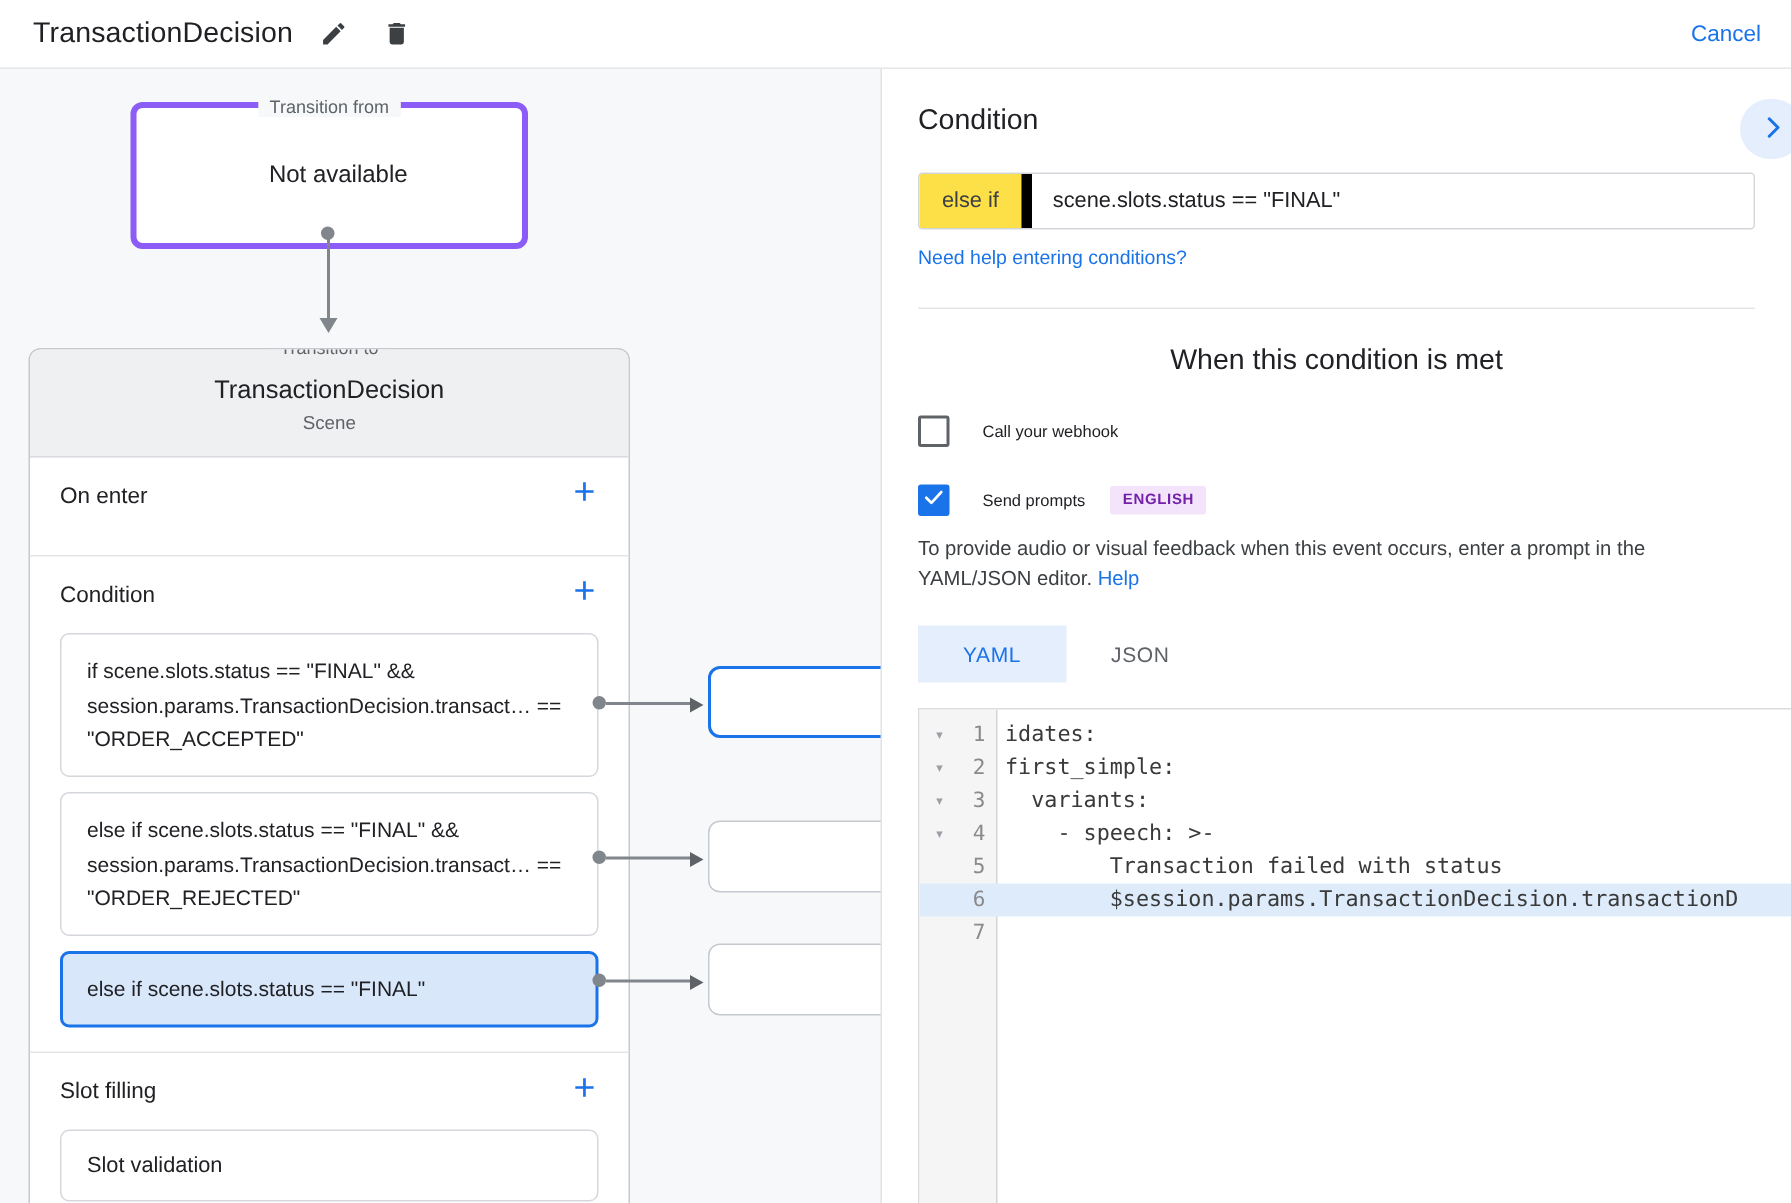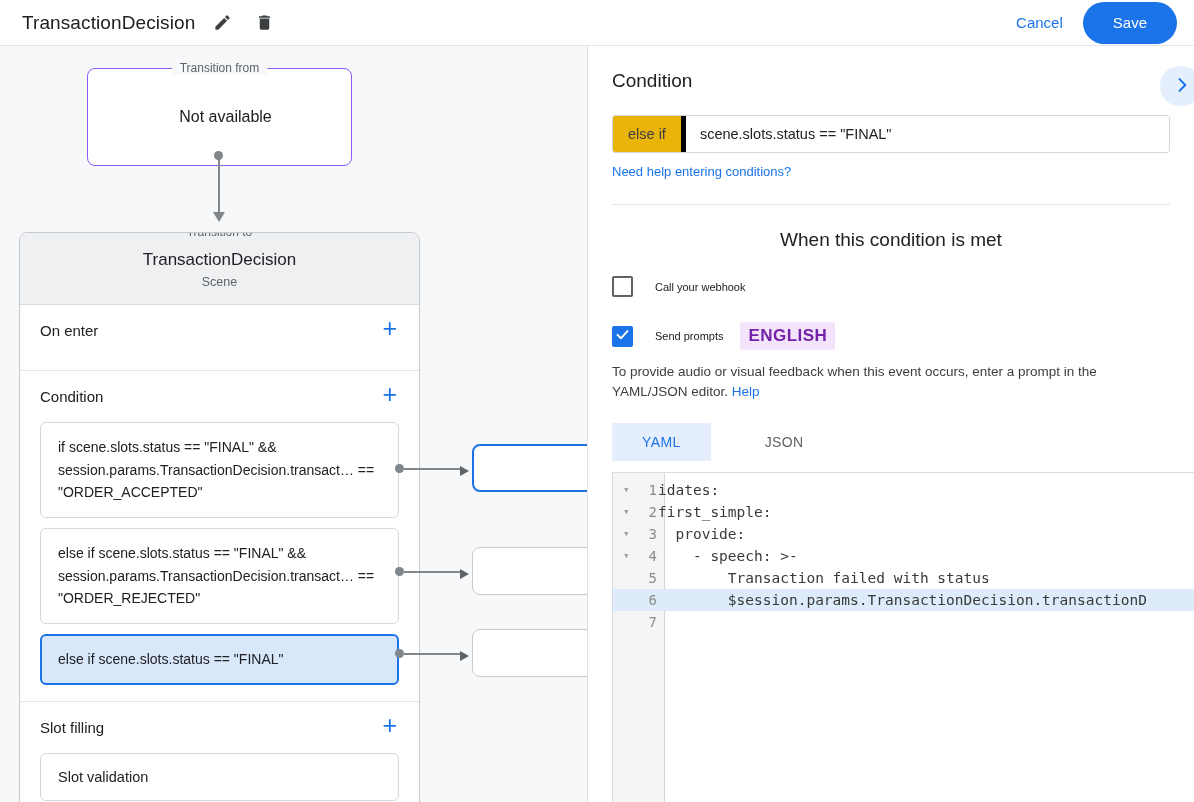--- a/index.html
+++ b/index.html
@@ -47,21 +47,21 @@
     background: #f7f8fa; overflow: hidden;
   }
   .canvas-divider {
     position: absolute; left: 587px; top: 46px; width: 1px; height: 756px;
     background: #e0e2e5;
   }
 
   
   .fs {
     position: absolute;
-    border: 1px solid #8b5cf6; border-radius: 8px; padding-left: 12px;
+    border: 4px solid #8b5cf6; border-radius: 8px; padding-left: 12px;
   }
   .fs-legend {
     position: absolute; top: -8px; left: 50%; transform: translateX(-50%);
     background: #f7f8fa; padding: 0 8px;
     font-size: 12px; color: #5f6368; white-space: nowrap;
   }
   .transition-from {
     left: 87px; top: 22px; width: 265px; height: 98px;
     background: #ffffff;
   }
@@ -136,23 +136,23 @@
     background: #e4eefc; display: flex; align-items: center;
     justify-content: flex-start; padding-left: 12px; cursor: pointer;
     border: none;
   }
   .cond-row {
     display: flex; margin-top: 23px;
     border: 1px solid #d2d5d9; border-radius: 3px; overflow: hidden;
     height: 38px;
   }
   .cond-prefix {
-    background: #eab308; color: #3c4043; font-size: 14.5px;
+    background: #fde047; color: #3c4043; font-size: 14.5px;
     display: flex; align-items: center; padding: 0 15px;
-    border-right: 5px solid #000000; white-space: nowrap;
+    border-right: 7px solid #000000; white-space: nowrap;
   }
   .cond-input {
     flex: 1; border: none; outline: none; padding: 0 14px;
     font-family: inherit; font-size: 14.5px; color: #202124;
     background: #fff;
   }
   .helplink {
     display: inline-block; margin-top: 11px;
     color: #1a73e8; font-size: 13px; text-decoration: none; cursor: pointer;
   }
@@ -165,31 +165,31 @@
     width: 21px; height: 21px; border: 2px solid #5f6368; border-radius: 2px;
     background: #fff; cursor: pointer; flex: 0 0 auto;
     display: flex; align-items: center; justify-content: center;
   }
   .cb.checked { background: #1a73e8; border-color: #1a73e8; }
   .cb-label {
     margin-left: 22px; font-size: 11px; color: #202124; font-weight: 500;
   }
   .badge {
     margin-left: 17px; background: #f3e4fc; color: #7321a8;
-    font-size: 17px; font-weight: 600; letter-spacing: .45px;
+    font-size: 10px; font-weight: 600; letter-spacing: .45px;
     padding: 4px 8px; border-radius: 2px;
   }
   .hint {
     margin-top: 12px; font-size: 13.5px; color: #3c4043; line-height: 1.5;
     max-width: 558px;
   }
   .hint a { color: #1a73e8; text-decoration: none; cursor: pointer; }
 
   
-  .tabs { display: flex; margin-top: 20px; gap: 24px; }
+  .tabs { display: flex; margin-top: 20px; }
   .tab {
     padding: 11px 30px; font-size: 14px; color: #5f6368; cursor: pointer;
     background: transparent; border: none; font-family: inherit;
     letter-spacing: .4px;
   }
   .tab.active { background: #e4eefc; color: #1a73e8; font-weight: 500; }
 
   
   .editor {
     position: absolute; left: 612px; top: 472px;
@@ -210,21 +210,21 @@
   }
   .ln .fold {
     position: absolute; left: 10px; top: 0; width: 12px;
     color: #9aa0a6; font-size: 11px; line-height: 22px;
   }
   .ln .num {
     position: absolute; left: 0; top: 0; width: 44px; text-align: right;
     color: #8a8a8a; font-size: 14px;
   }
   .ln .code {
-    position: absolute; left: 45px; top: 0; color: #3a3a3a;
+    position: absolute; left: 57px; top: 0; color: #3a3a3a;
   }
   .ln.hl { background: #ddebfa; }
   .ln.hl .num { color: #8a8a8a; }
   .k { color: #1b8a3b; }
   .p { color: #3a3a3a; }
 </style>
 </head>
 <body>
 
 <div class="app">
@@ -244,21 +244,20 @@
       <span>
         <svg width="19" height="19" viewBox="0 0 24 24" fill="#3c4043">
           <path d="M6 19a2 2 0 0 0 2 2h8a2 2 0 0 0 2-2V7H6v12zM19 4h-3.5l-1-1h-5l-1 1H5v2h14V4z"></path>
         </svg>
       </span>
     </button>
 
     <div class="topbar-spacer"></div>
 
     <button class="cancel-btn">Cancel</button>
-    <button class="save-btn">Save</button>
   </div>
 
   <div class="canvas">
 
     <div class="fs transition-from">
       <div class="fs-legend">Transition from</div>
       <div class="body">Not available</div>
     </div>
 
     <div class="conn-dot" style="left:214px; top:105px;"></div>
@@ -398,21 +397,21 @@
 
         <div class="ln">
           <span class="fold">▾</span>
           <span class="num">2</span>
           <span class="code k">first_simple:</span>
         </div>
 
         <div class="ln">
           <span class="fold">▾</span>
           <span class="num">3</span>
-          <span class="code k">  provide:</span>
+          <span class="code k">  variants:</span>
         </div>
 
         <div class="ln">
           <span class="fold">▾</span>
           <span class="num">4</span>
           <span class="code k">    - speech: &gt;-</span>
         </div>
 
         <div class="ln">
           <span class="fold"></span>

